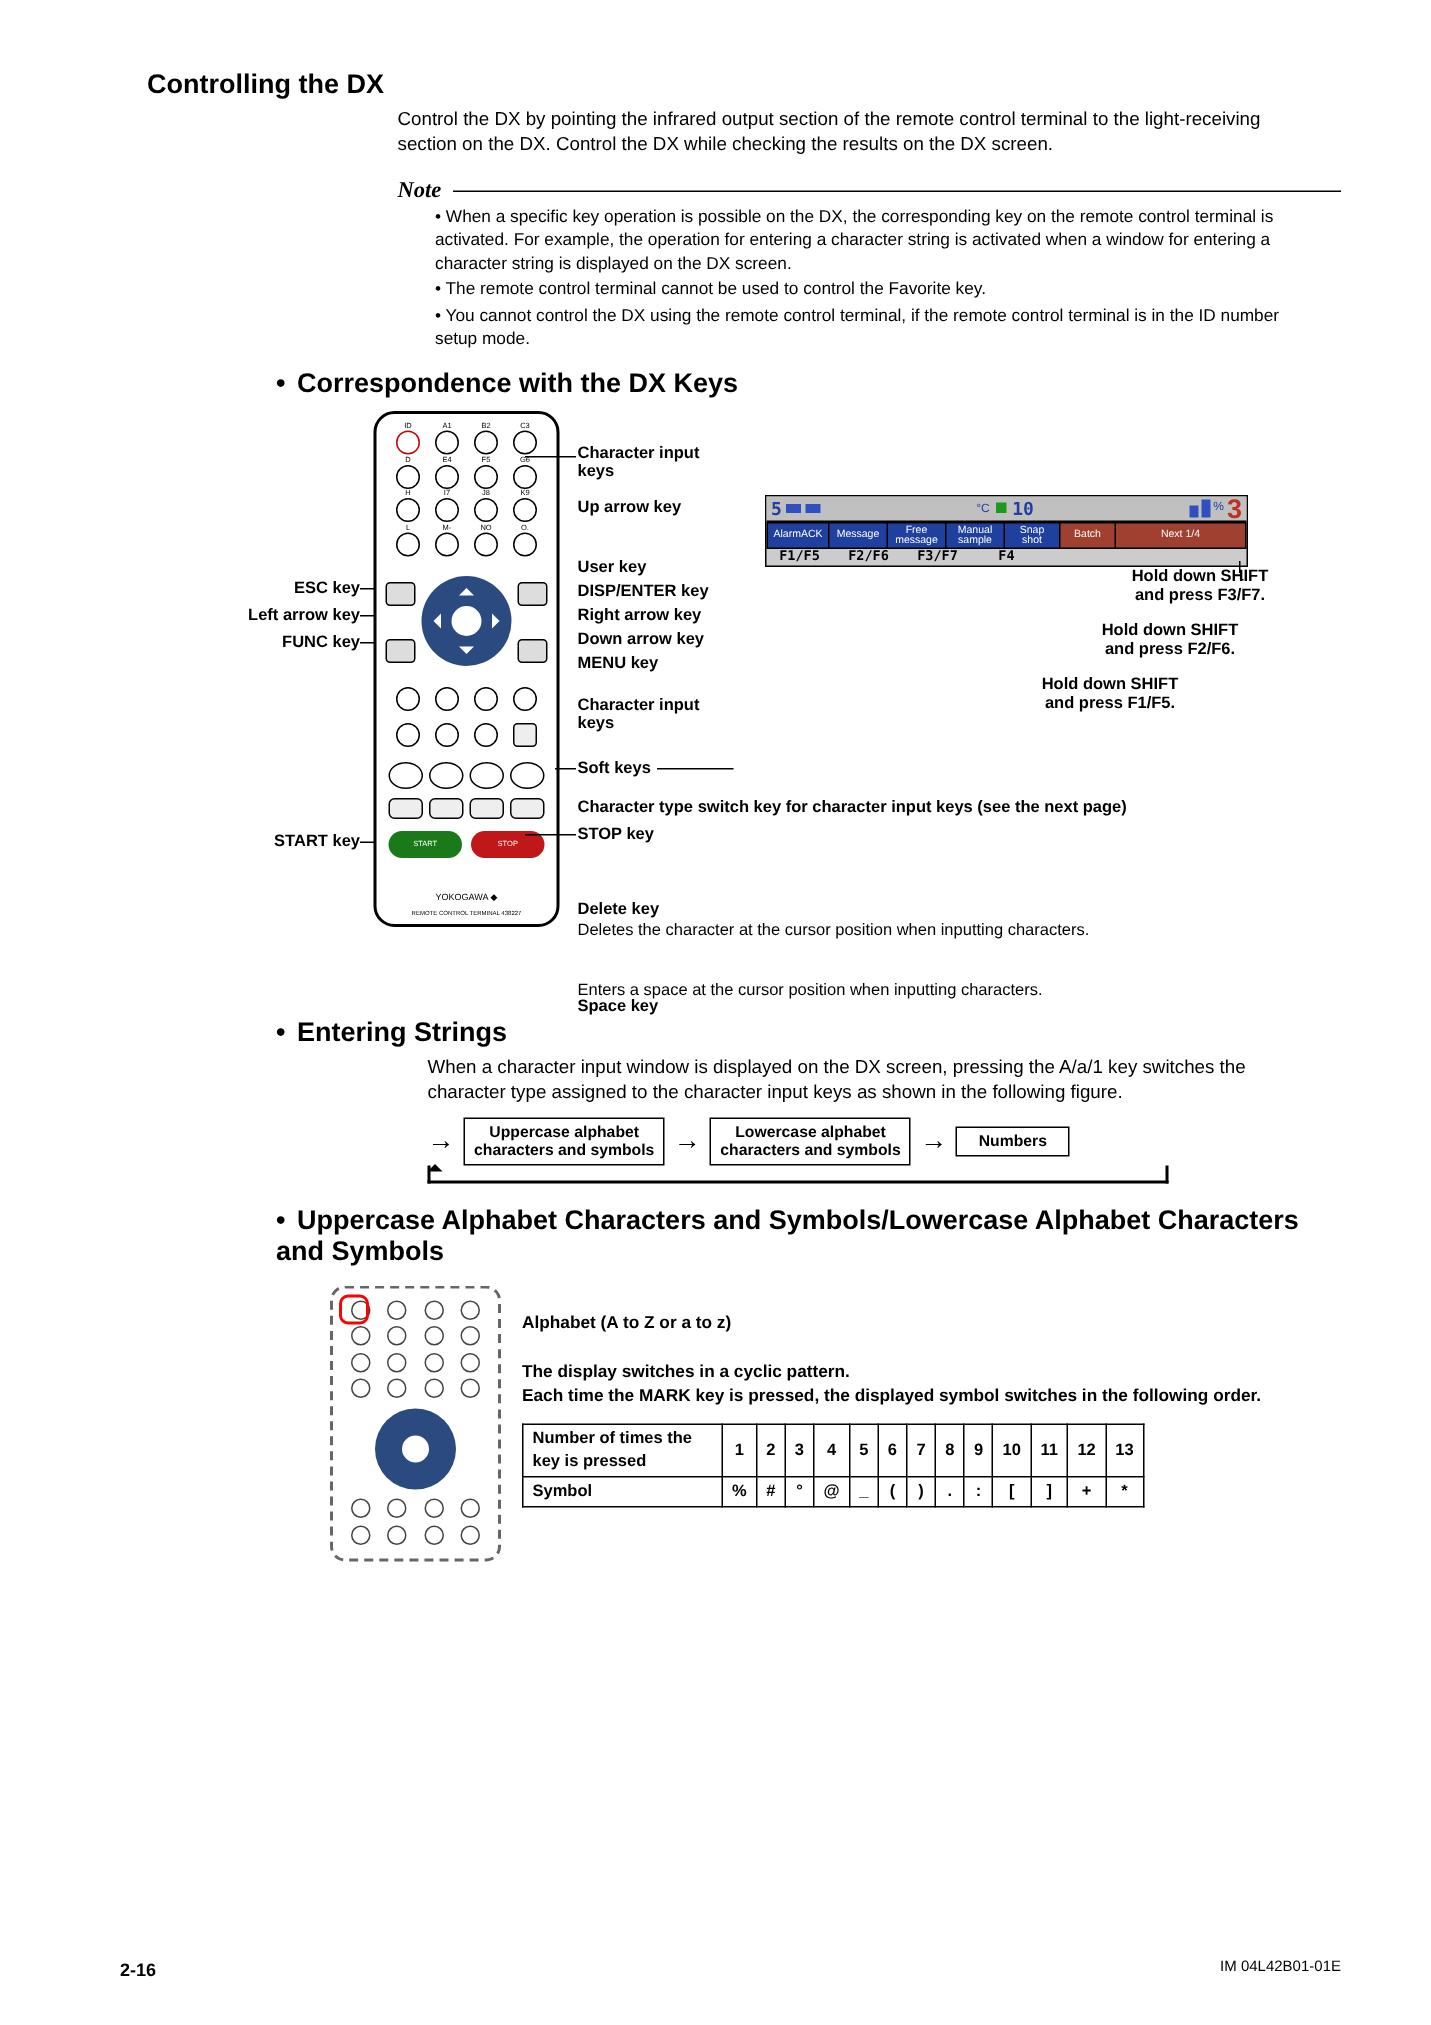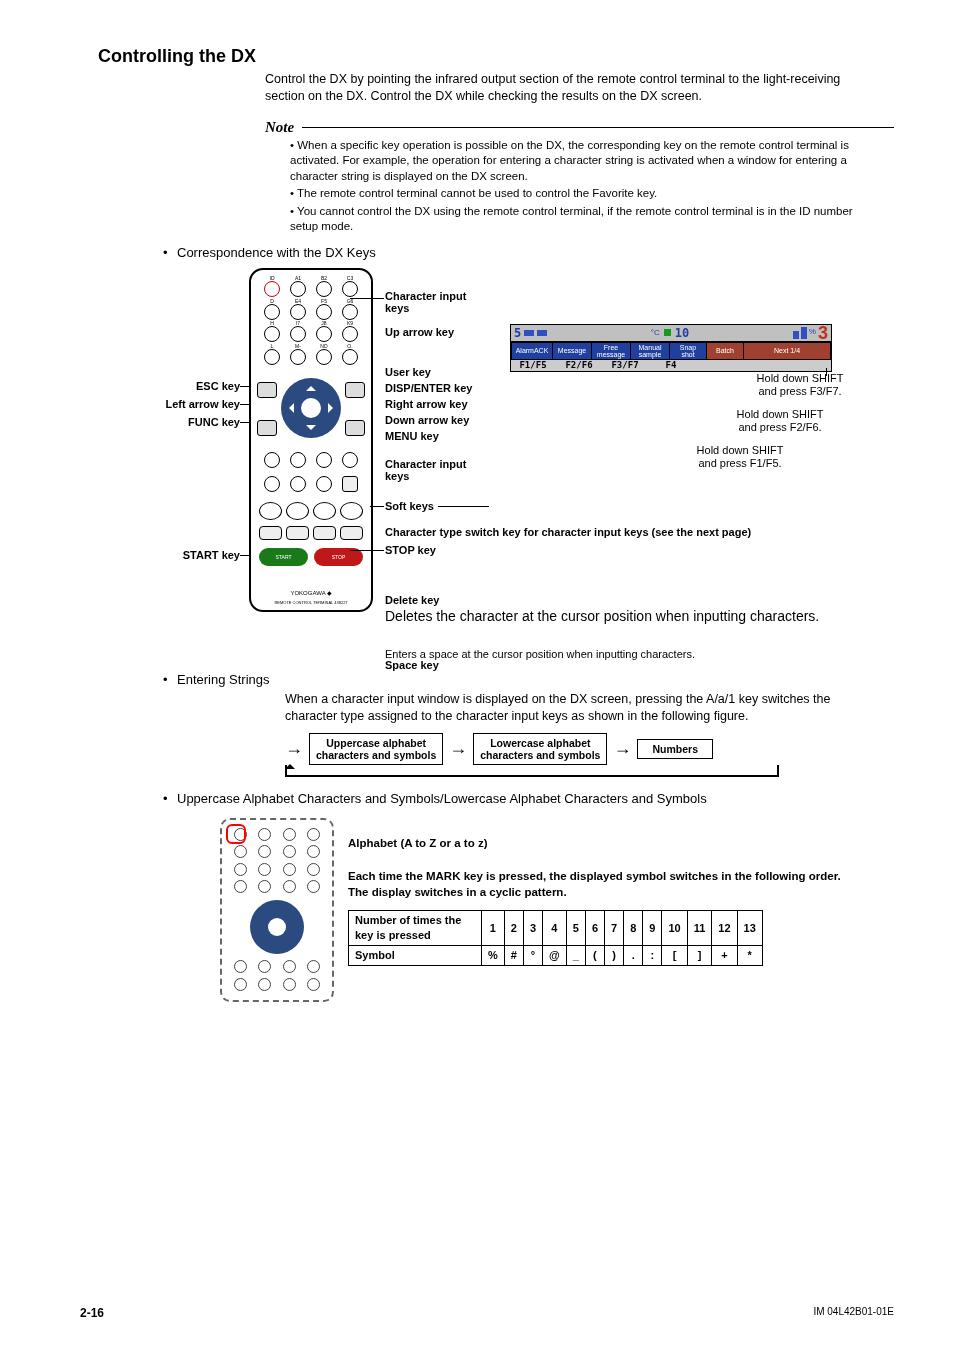--- a/index.html
+++ b/index.html
@@ -57,24 +57,24 @@
     font-size: 11.5px;
     line-height: 1.35;
   }
   ul.note-list li::before {
     content: "• ";
   }
   ul.note-list li {
     margin-bottom: 2px;
   }
   .sub-bullet {
-    margin-left: 83px;
+    margin-left: 104px;
     margin-top: 10px;
-    font-size: 13px;
-    font-weight: normal;
+    font-size: 18px;
+    font-weight: bold;
   }
   .sub-bullet .b {
     display: inline-block;
     width: 14px;
   }
   .diagram-wrap {
     position: relative;
     margin: 8px 30px 0 30px;
     height: 400px;
   }
@@ -215,21 +215,21 @@
   .lbl-l { text-align: right; }
   .leader {
     position:absolute;
     height:1px;
     background:#000;
   }
 
   .shift-box {
     position: absolute;
     font-size: 11px;
-    font-weight: normal;
+    font-weight: bold;
     text-align: center;
     line-height: 1.2;
   }
 
   .para2 {
     margin-left: 205px;
     margin-right: 30px;
     margin-top: 4px;
     line-height: 1.35;
   }
@@ -482,21 +482,21 @@
     <div class="lbl lbl-r" style="top:190px; left:275px; white-space:pre;">Character input
 keys</div>
     <div class="lbl lbl-r" style="top:232px; left:275px;">Soft keys</div>
     <div class="leader" style="top:238px; left:260px; width:14px;"></div>
     <div class="leader" style="top:238px; left:328px; width:50px;"></div>
     <div class="lbl lbl-r" style="top:258px; left:275px; white-space:normal; width:470px;">Character type switch key for character input keys (see the next page)</div>
     <div class="lbl lbl-r" style="top:276px; left:275px;">STOP key</div>
     <div class="leader" style="top:282px; left:240px; width:34px;"></div>
 
     <div class="lbl lbl-r" style="top:326px; left:275px;">Delete key</div>
-    <div style="position:absolute; top:340px; left:275px; font-size:14px; width:500px;">Deletes the character at the cursor position when inputting characters.</div>
+    <div style="position:absolute; top:340px; left:275px; font-size:11px; width:500px;">Deletes the character at the cursor position when inputting characters.</div>
 
     <div class="lbl lbl-r" style="top:366px; left:275px;margin-top:25px;">Space key</div>
     <div style="position:absolute; top:380px; left:275px; font-size:11px; width:500px;">Enters a space at the cursor position when inputting characters.</div>
 
     <div class="dx-screen">
       <div class="dx-top">
         <span style="display:flex;align-items:center;gap:3px;">
           <span class="num">5</span>
           <span style="display:inline-block;width:10px;height:6px;background:#3050c0;"></span>
           <span style="display:inline-block;width:10px;height:6px;background:#3050c0;"></span>
@@ -603,22 +603,22 @@
         <div></div>
           <div></div>
           <div></div>
           <div></div>
       </div>
     </div>
     <div class="right-text">
       <div class="gap"></div>
       <div>Alphabet (A to Z or a to z)</div>
       <div class="gap"></div>
+      <div>The display switches in a cyclic pattern.</div>
       <div>Each time the MARK key is pressed, the displayed symbol switches in the following order.</div>
-      <div>The display switches in a cyclic pattern.</div>
 
       <table class="sym">
         <tbody>
             <tr>
           <th class="row-h" style="width:120px;">Number of times the key is pressed</th>
           <td>1</td>
           <td>2</td>
           <td>3</td>
           <td>4</td>
           <td>5</td>

